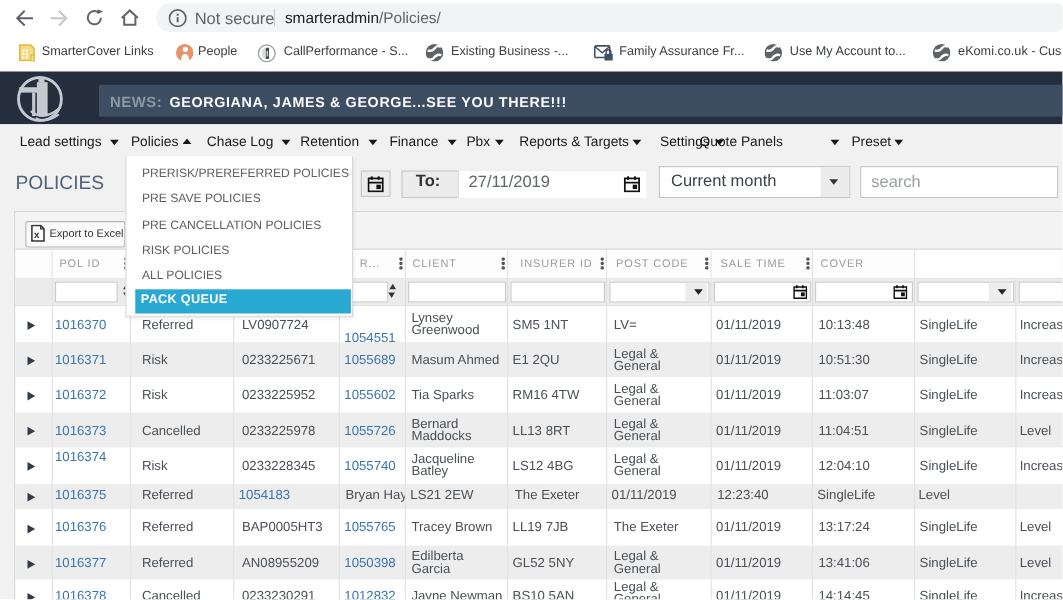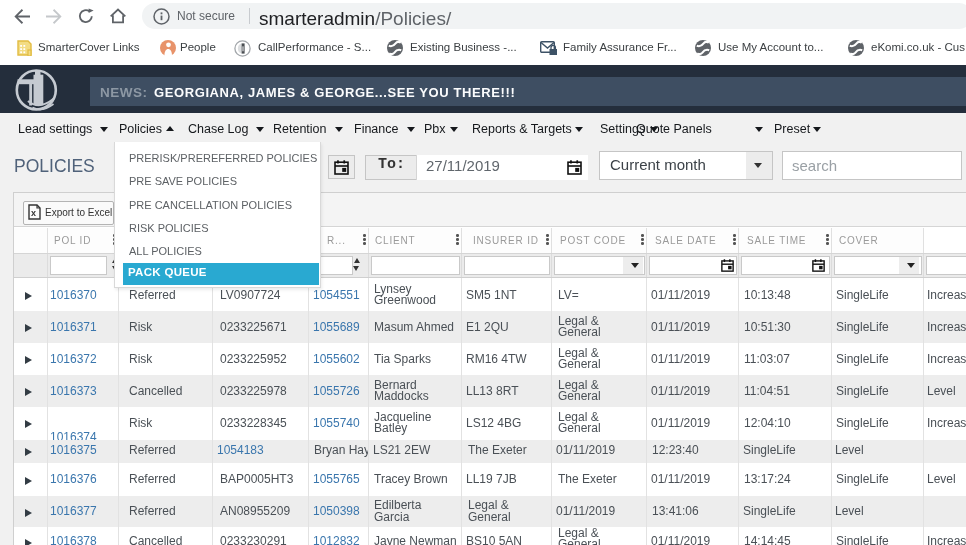--- a/index.html
+++ b/index.html
@@ -25,21 +25,21 @@
 .dn,.up { position:absolute; width:0; height:0; border-left:4.5px solid transparent; border-right:4.5px solid transparent; }
 .dn { border-top:5px solid #15181c; top:127px; }
 .up { border-bottom:5px solid #15181c; top:126px; }
 
 
 #heading { left:14px; top:156px; font-size:17.5px; color:#50627a; }
 .widget { position:absolute; border:1px solid #c5c5c5; background:#fff; }
 #frombtn { left:328px; top:155px; width:27px; height:24px; background:#ececec; }
 #towidget { left:365px; top:155px; width:223px; height:25px; background:#ececec; }
 #toinput { left:416px; top:155px; width:172px; height:25px; background:#fff; border-left:1px solid #d5d5d5; }
-#tolabel { left:378px; top:155.5px; font-size:15px; font-weight:bold; color:#333;font-family:Liberation Mono, monospace; }
+#tolabel { left:378px; top:155.5px; font-size:15px; font-weight:bold; color:#333; }
 #todate { left:426px; top:157px; font-size:15px; color:#60666c; }
 #selbox { left:599px; top:151px; width:174px; height:29px; }
 #seltxt { left:610px; top:156px; font-size:15px; color:#3c4248; }
 #selbtn { left:746px; top:152px; width:26px; height:27px; background:#ececec; }
 #search { left:782px; top:151px; width:180px; height:29px; }
 #searchtxt { left:792px; top:157px; font-size:15px; color:#9aa0a5; }
 
 
 #grid { left:13px; top:192px; width:953px; height:353px; border:1px solid #cfcfcf; border-right:none; border-bottom:none; background:#fff; overflow:hidden; }
 #gtoolbar { left:0; top:0; width:953px; height:34px; background:#f4f4f4; border-bottom:1px solid #d5d5d5; }
@@ -83,23 +83,23 @@
 <svg class="abs" style="left:109px;top:7px" width="18" height="18" viewBox="0 0 18 18">
     <path d="M3.9 8.2 V15.4 H14.1 V8.2" fill="none" stroke="#5f6368" stroke-width="1.8"></path>
     <path d="M1.7 9.4 L9 2.5 L16.3 9.4" fill="none" stroke="#5f6368" stroke-width="1.8"></path>
   </svg>
 <div class="abs" id="omnibox"></div>
 <svg class="abs" style="left:153px;top:8px" width="17" height="17" viewBox="0 0 17 17">
     <circle cx="8.5" cy="8.5" r="7.5" fill="none" stroke="#5f6368" stroke-width="1.5"></circle>
     <rect x="7.6" y="7.6" width="1.8" height="4.6" fill="#5f6368"></rect>
     <rect x="7.6" y="4.4" width="1.8" height="1.9" fill="#5f6368"></rect>
   </svg>
-<div class="abs" style="left:177px;top:9px;font-size:12px;color:#5f6368">Not secure</div>
+<div class="abs" style="left:177px;top:9px;font-size:15px;color:#5f6368">Not secure</div>
 <div class="abs" style="left:249px;top:8px;width:1px;height:16px;background:#c8cbcf"></div>
-<div class="abs" style="left:259px;top:8px;font-size:19px;color:#202124">smarteradmin<span style="color:#5f6368">/Policies/</span></div>
+<div class="abs" style="left:259px;top:8px;font-size:14px;color:#202124">smarteradmin<span style="color:#5f6368">/Policies/</span></div>
 
 <div class="abs" id="bookbar"></div>
 <svg class="abs" style="left:17px;top:40px" width="15" height="16" viewBox="0 0 15 16">
     <path d="M1 1h10l3 3v11H1z" fill="#f3dc84" stroke="#e2bc42" stroke-width="1.4"></path>
     <rect x="11" y="10" width="3" height="6" fill="#f3dc84" stroke="#e2bc42" stroke-width="1.2"></rect>
     <g fill="#fff">
       <rect x="3.2" y="5" width="1.8" height="1.8"></rect>
       <rect x="6.4" y="5" width="1.8" height="1.8"></rect>
       <rect x="3.2" y="8.2" width="1.8" height="1.8"></rect>
       <rect x="6.4" y="8.2" width="1.8" height="1.8"></rect>
@@ -251,25 +251,20 @@
     <div class="hc" style="padding-left:11px">INSURER ID<span class="dots">
           <i></i>
           <i></i>
           <i></i>
         </span></div>
     <div class="hc" style="padding-left:8px">POST CODE<span class="dots">
           <i></i>
           <i></i>
           <i></i>
         </span></div>
-    <div class="hc" style="padding-left:8px">SALE DATE<span class="dots">
-          <i></i>
-          <i></i>
-          <i></i>
-        </span></div>
     <div class="hc" style="padding-left:8px">SALE TIME<span class="dots">
           <i></i>
           <i></i>
           <i></i>
         </span></div>
     <div class="hc" style="padding-left:7px">COVER</div>
   </div>
 
   <div class="grow" style="top:61px;height:24px;border-bottom:1px solid #cfcfcf">
     <div class="fc"></div>
@@ -333,21 +328,21 @@
   </div>
 
   <div id="rows">
       <div class="grow" style="top:85.4px;height:33px;background:#ffffff">
         <div class="bc">
           <span class="tri" style="top:13.5px"></span>
         </div>
         <div class="bc" style="padding-left:2px;padding-top:10.5px"><a class="pol">1016370</a></div>
         <div class="bc" style="padding-left:10px;padding-top:10.5px">Referred</div>
         <div class="bc" style="padding-left:7px;padding-top:10.5px">LV0907724</div>
-        <div class="bc" style="padding-left:4px;padding-top:11px"><a class="pol">1054551</a></div>
+        <div class="bc" style="padding-left:4px;padding-top:23px"><a class="pol">1054551</a></div>
         <div class="bc two" style="padding-left:5px;padding-top:5.3px">Lynsey<br>Greenwood</div>
         <div class="bc" style="padding-left:4px;padding-top:10.5px">SM5 1NT</div>
         <div class="bc" style="padding-left:6px;padding-top:10.5px">LV=</div>
         <div class="bc" style="padding-left:4px;padding-top:10.5px">01/11/2019</div>
         <div class="bc" style="padding-left:5px;padding-top:10.5px">10:13:48</div>
         <div class="bc" style="padding-left:4px;padding-top:10.5px">SingleLife</div>
         <div class="bc" style="padding-left:3px;padding-top:10.5px">Increase</div>
       </div>
       <div class="grow" style="top:118.4px;height:31.8px;background:#ededed">
         <div class="bc">
@@ -394,21 +389,21 @@
         <div class="bc two" style="padding-left:6px;padding-top:4.5px">Legal &amp;<br>General</div>
         <div class="bc" style="padding-left:4px;padding-top:9.5px">01/11/2019</div>
         <div class="bc" style="padding-left:5px;padding-top:9.5px">11:04:51</div>
         <div class="bc" style="padding-left:4px;padding-top:9.5px">SingleLife</div>
         <div class="bc" style="padding-left:3px;padding-top:9.5px">Level</div>
       </div>
       <div class="grow" style="top:213.7px;height:33.5px;background:#ffffff">
         <div class="bc">
           <span class="tri" style="top:13.8px"></span>
         </div>
-        <div class="bc" style="padding-left:2px;padding-top:24px"><a class="pol">1016374</a></div>
+        <div class="bc" style="padding-left:2px;padding-top:2px"><a class="pol">1016374</a></div>
         <div class="bc" style="padding-left:10px;padding-top:10px">Risk</div>
         <div class="bc" style="padding-left:7px;padding-top:10px">0233228345</div>
         <div class="bc" style="padding-left:4px;padding-top:10px"><a class="pol">1055740</a></div>
         <div class="bc two" style="padding-left:5px;padding-top:5.3px">Jacqueline<br>Batley</div>
         <div class="bc" style="padding-left:4px;padding-top:10px">LS12 4BG</div>
         <div class="bc two" style="padding-left:6px;padding-top:5.3px">Legal &amp;<br>General</div>
         <div class="bc" style="padding-left:4px;padding-top:10px">01/11/2019</div>
         <div class="bc" style="padding-left:5px;padding-top:10px">12:04:10</div>
         <div class="bc" style="padding-left:4px;padding-top:10px">SingleLife</div>
         <div class="bc" style="padding-left:3px;padding-top:10px">Increase</div>
@@ -446,20 +441,21 @@
       </div>
       <div class="grow" style="top:303.3px;height:30.5px;background:#ededed">
         <div class="bc">
           <span class="tri" style="top:12.3px"></span>
         </div>
         <div class="bc" style="padding-left:2px;padding-top:8.5px"><a class="pol">1016377</a></div>
         <div class="bc" style="padding-left:10px;padding-top:8.5px">Referred</div>
         <div class="bc" style="padding-left:7px;padding-top:8.5px">AN08955209</div>
         <div class="bc" style="padding-left:4px;padding-top:8.5px"><a class="pol">1050398</a></div>
         <div class="bc two" style="padding-left:5px;padding-top:4px">Edilberta<br>Garcia</div>
+        <div class="bc" style="padding-left:4px;padding-top:8.5px">GL52 5NY</div>
         <div class="bc two" style="padding-left:6px;padding-top:4px">Legal &amp;<br>General</div>
         <div class="bc" style="padding-left:4px;padding-top:8.5px">01/11/2019</div>
         <div class="bc" style="padding-left:5px;padding-top:8.5px">13:41:06</div>
         <div class="bc" style="padding-left:4px;padding-top:8.5px">SingleLife</div>
         <div class="bc" style="padding-left:3px;padding-top:8.5px">Level</div>
       </div>
       <div class="grow" style="top:333.8px;height:40px;background:#ffffff">
         <div class="bc">
           <span class="tri" style="top:12.0px"></span>
         </div>

